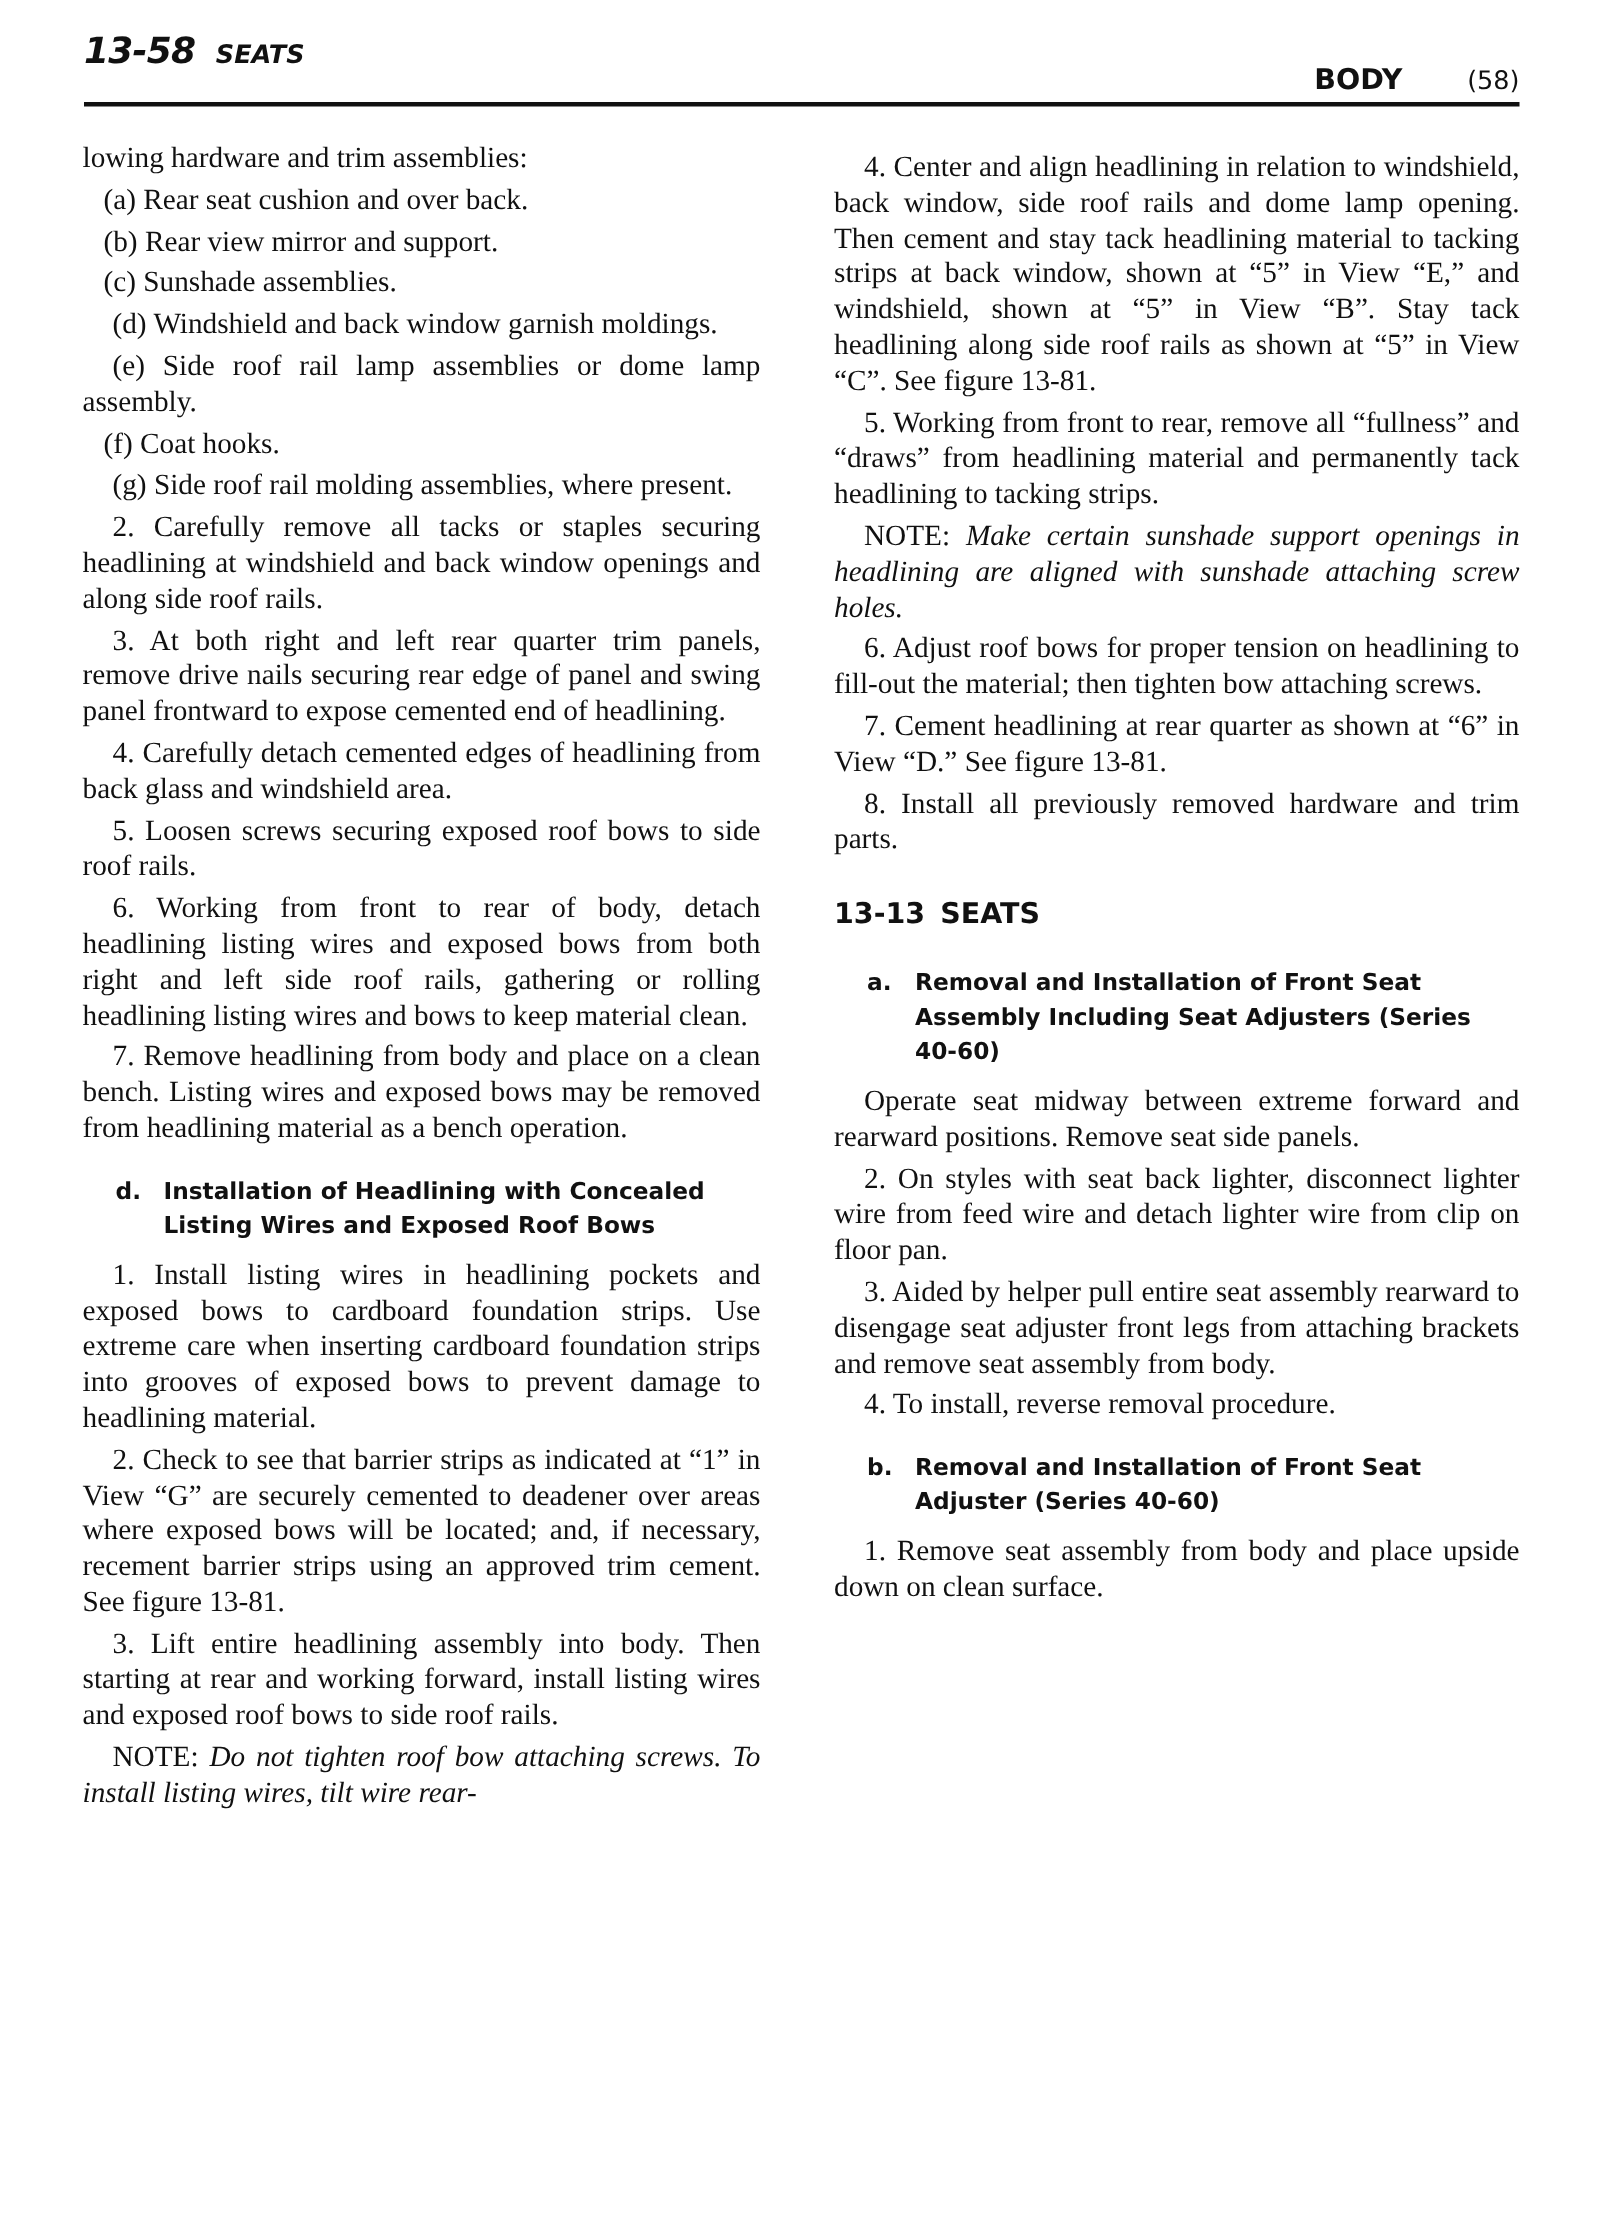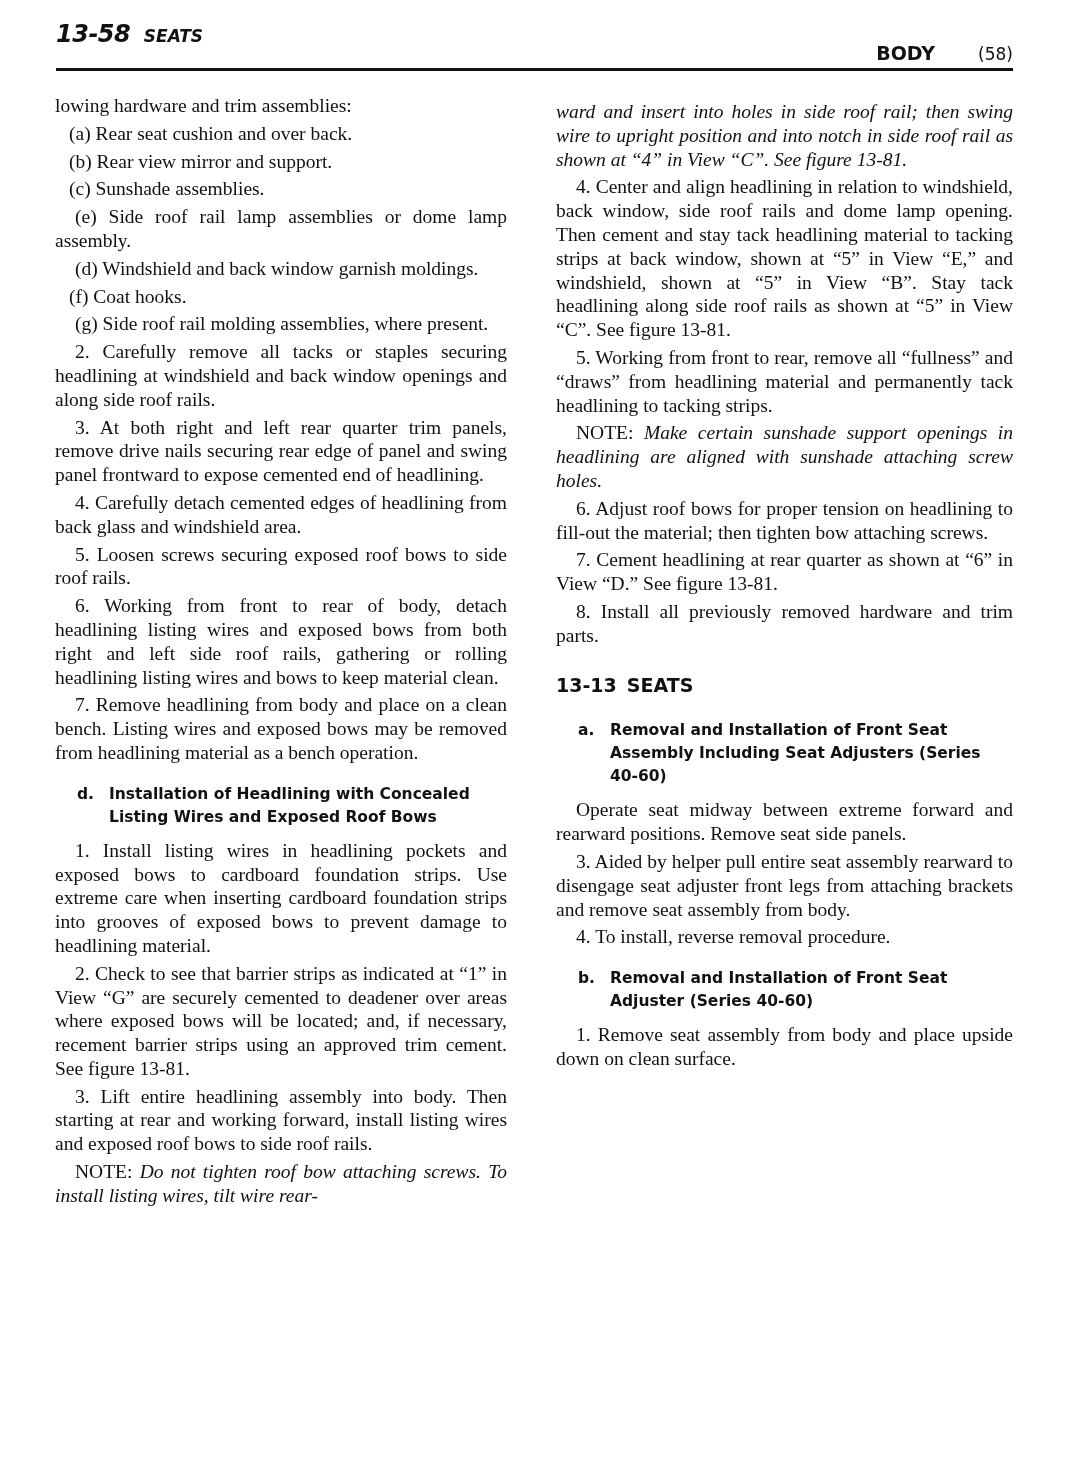--- a/index.html
+++ b/index.html
@@ -35,22 +35,22 @@
     <span class="hdr-body">BODY</span>
     <span class="hdr-page">(58)</span>
   </div>
 </div>
 
 <div class="col col-left">
   <p>lowing hardware and trim assemblies:</p>
   <p class="item">(a) Rear seat cushion and over back.</p>
   <p class="item">(b) Rear view mirror and support.</p>
   <p class="item">(c) Sunshade assemblies.</p>
+  <p class="ind">(d) Windshield and back window garnish moldings.</p>
   <p class="ind">(e) Side roof rail lamp assemblies or dome lamp assembly.</p>
-  <p class="ind">(d) Windshield and back window garnish moldings.</p>
   <p class="item">(f) Coat hooks.</p>
   <p class="ind">(g) Side roof rail molding assemblies, where present.</p>
   <p class="ind">2. Carefully remove all tacks or staples securing headlining at windshield and back window openings and along side roof rails.</p>
   <p class="ind">3. At both right and left rear quarter trim panels, remove drive nails securing rear edge of panel and swing panel frontward to expose cemented end of headlining.</p>
   <p class="ind">4. Carefully detach cemented edges of headlining from back glass and windshield area.</p>
   <p class="ind">5. Loosen screws securing exposed roof bows to side roof rails.</p>
   <p class="ind">6. Working from front to rear of body, detach headlining listing wires and exposed bows from both right and left side roof rails, gathering or rolling headlining listing wires and bows to keep material clean.</p>
   <p class="ind">7. Remove headlining from body and place on a clean bench. Listing wires and exposed bows may be removed from headlining material as a bench operation.</p>
 
   <div class="sub-head">
@@ -60,40 +60,40 @@
   <p class="ind">1. Install listing wires in headlining pockets and exposed bows to cardboard foundation strips. Use extreme care when inserting cardboard foundation strips into grooves of exposed bows to prevent damage to headlining material.</p>
   <p class="ind">2. Check to see that barrier strips as indicated at “1” in View “G” are securely cemented to deadener over areas where exposed bows will be located; and, if necessary, recement barrier strips using an approved trim cement. See figure 13-81.</p>
   <p class="ind">3. Lift entire headlining assembly into body. Then starting at rear and working forward, install listing wires and exposed roof bows to side roof rails.</p>
   <p class="ind">
     <span>NOTE:</span>
     <span class="it">Do not tighten roof bow attaching screws. To install listing wires, tilt wire rear-</span>
   </p>
 </div>
 
 <div class="col col-right">
-  <p class="it">ward and insert into holes in side roof rail; then swing wire to upright position and into notch in side roof rail as shown at “4” in View “C”. See figure 13-81.</p>
   <p class="ind">4. Center and align headlining in relation to windshield, back window, side roof rails and dome lamp opening. Then cement and stay tack headlining material to tacking strips at back window, shown at “5” in View “E,” and windshield, shown at “5” in View “B”. Stay tack headlining along side roof rails as shown at “5” in View “C”. See figure 13-81.</p>
   <p class="ind">5. Working from front to rear, remove all “fullness” and “draws” from headlining material and permanently tack headlining to tacking strips.</p>
   <p class="ind">
     <span>NOTE:</span>
     <span class="it">Make certain sunshade support openings in headlining are aligned with sunshade attaching screw holes.</span>
   </p>
   <p class="ind">6. Adjust roof bows for proper tension on headlining to fill-out the material; then tighten bow attaching screws.</p>
   <p class="ind">7. Cement headlining at rear quarter as shown at “6” in View “D.” See figure 13-81.</p>
   <p class="ind">8. Install all previously removed hardware and trim parts.</p>
 
   <div class="sec-head">
     <span>13-13</span><span>SEATS</span>
   </div>
 
   <div class="sub-head">
     <span class="letter">a.</span>
     <span>Removal and Installation of Front Seat Assembly Including Seat Adjusters (Series 40-60)</span>
   </div>
   <p class="ind">Operate seat midway between extreme forward and rearward positions. Remove seat side panels.</p>
+  <p class="ind">2. On styles with seat back lighter, disconnect lighter wire from feed wire and detach lighter wire from clip on floor pan.</p>
   <p class="ind">3. Aided by helper pull entire seat assembly rearward to disengage seat adjuster front legs from attaching brackets and remove seat assembly from body.</p>
   <p class="ind">4. To install, reverse removal procedure.</p>
 
   <div class="sub-head">
     <span class="letter">b.</span>
     <span>Removal and Installation of Front Seat Adjuster (Series 40-60)</span>
   </div>
   <p class="ind">1. Remove seat assembly from body and place upside down on clean surface.</p>
 </div>
 

